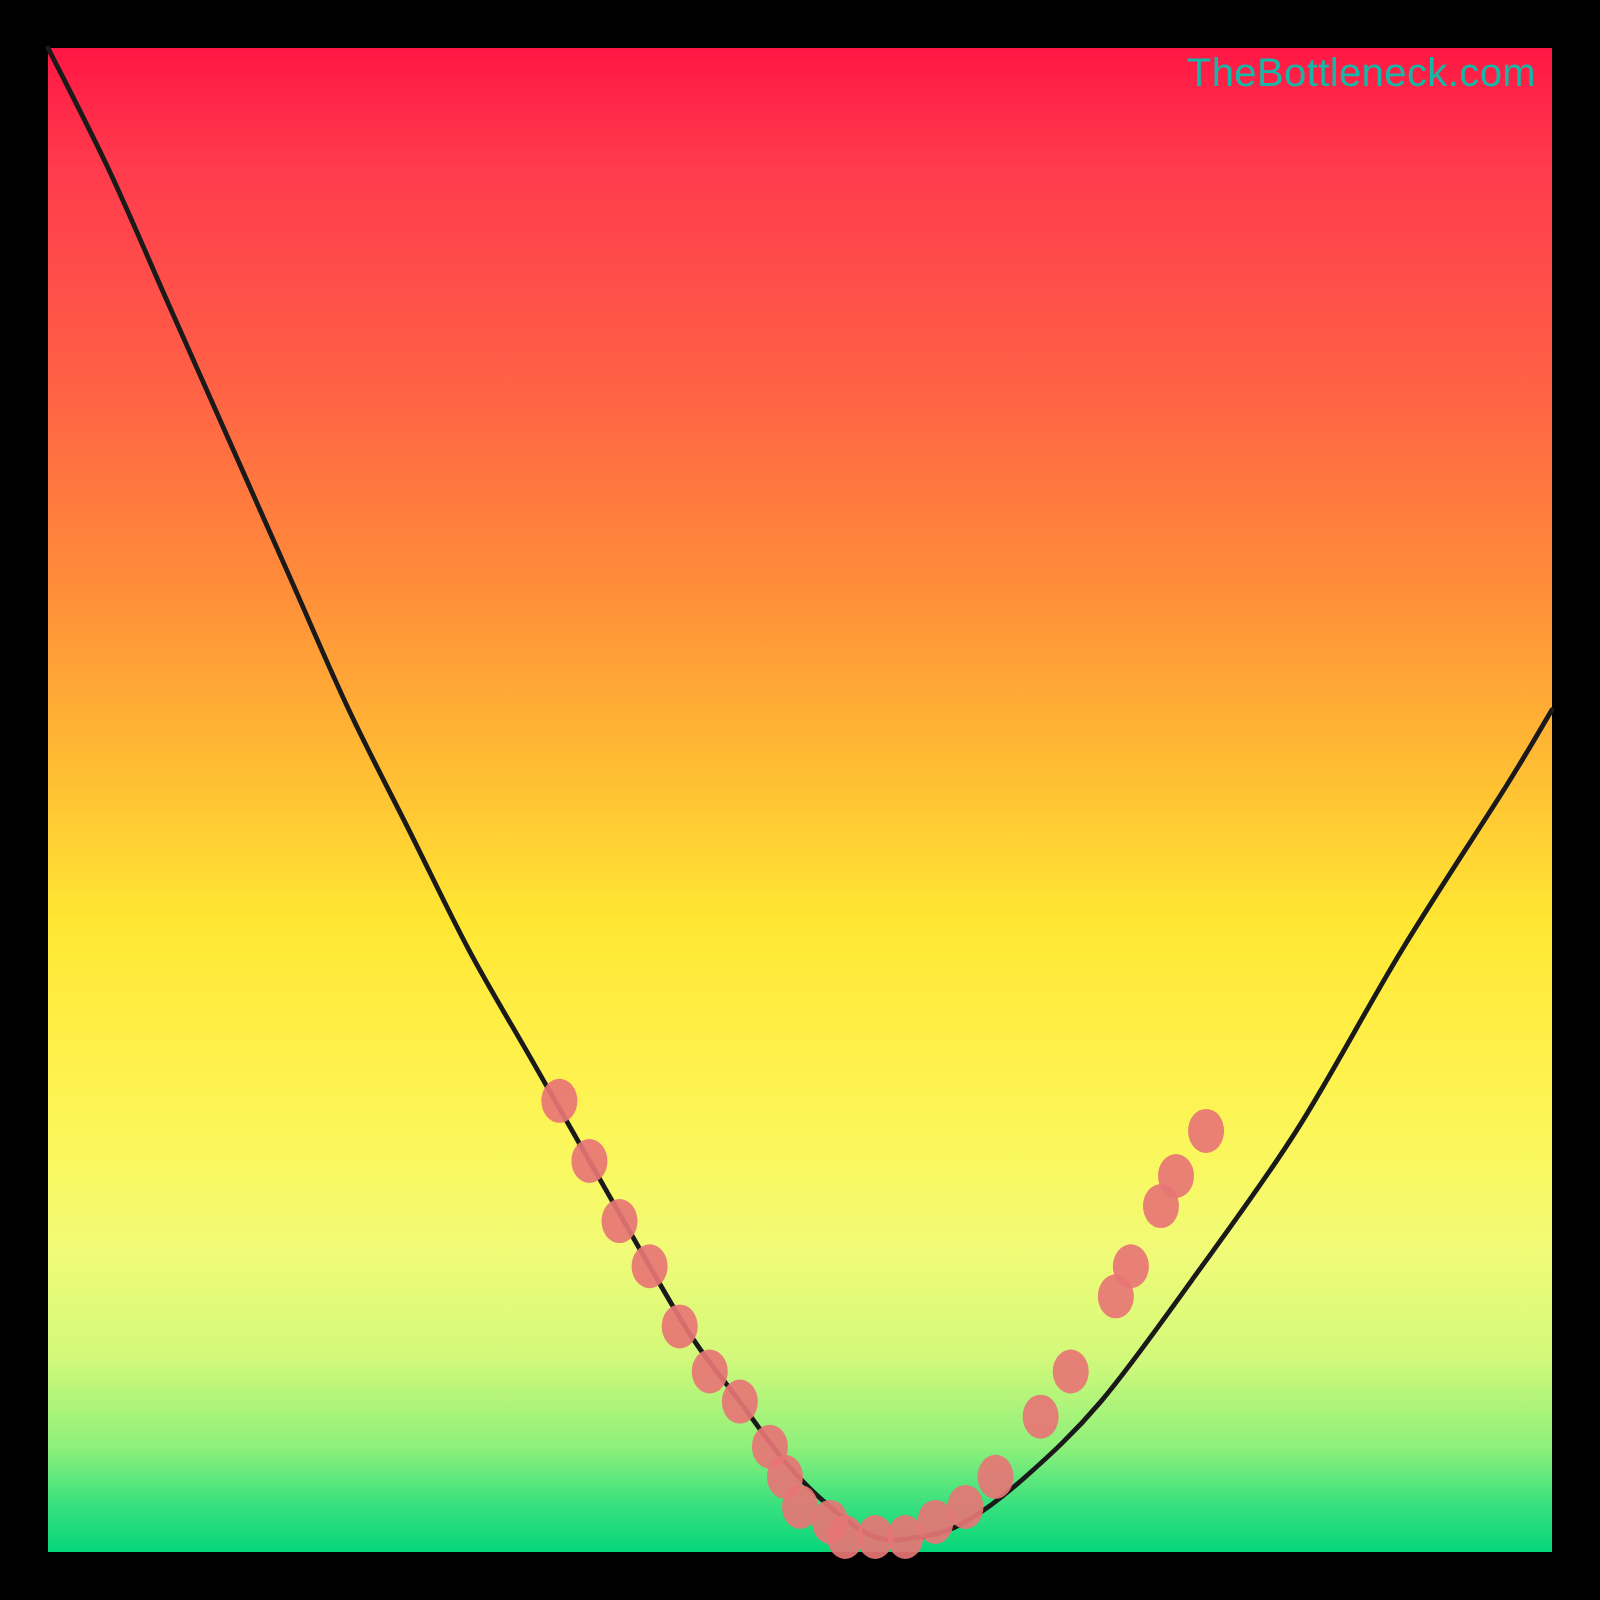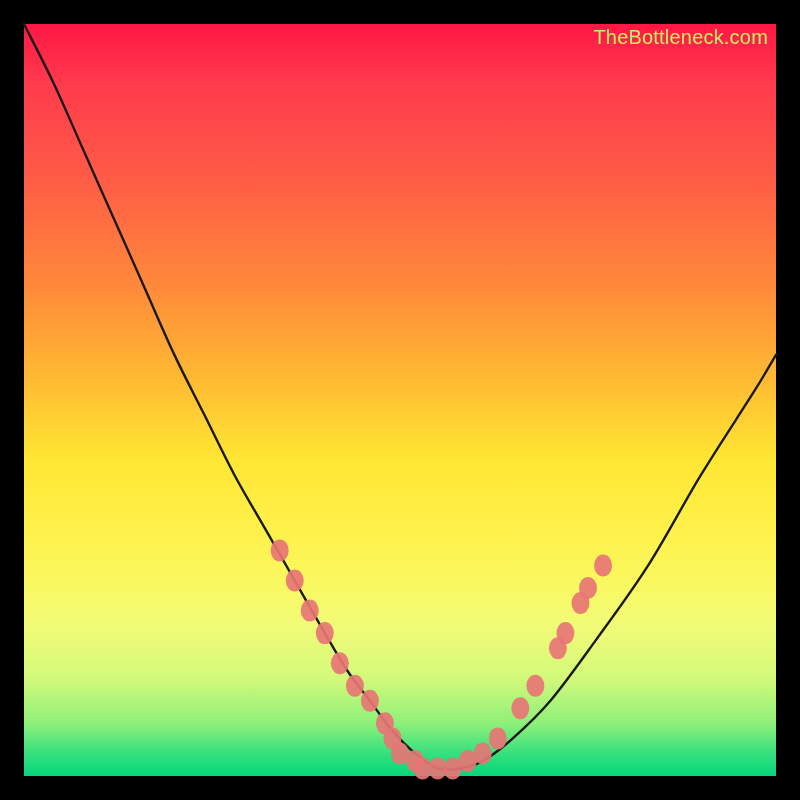--- a/index.html
+++ b/index.html
@@ -40,21 +40,21 @@
       #d3f97a 87%,
       #8ef07a 93%,
       #36e07e 97%,
       #05d67a 100%
     );
   }
   .watermark {
     position: absolute;
     top: 2px;
     right: 8px;
-    color: #bef264;
+    color: #14b8a6;
     font-size: 20px;
     font-weight: 500;
     letter-spacing: 0.2px;
     user-select: none;
   }
   svg.curve {
     position: absolute;
     left: 0;
     top: 0;
     width: 752px;

